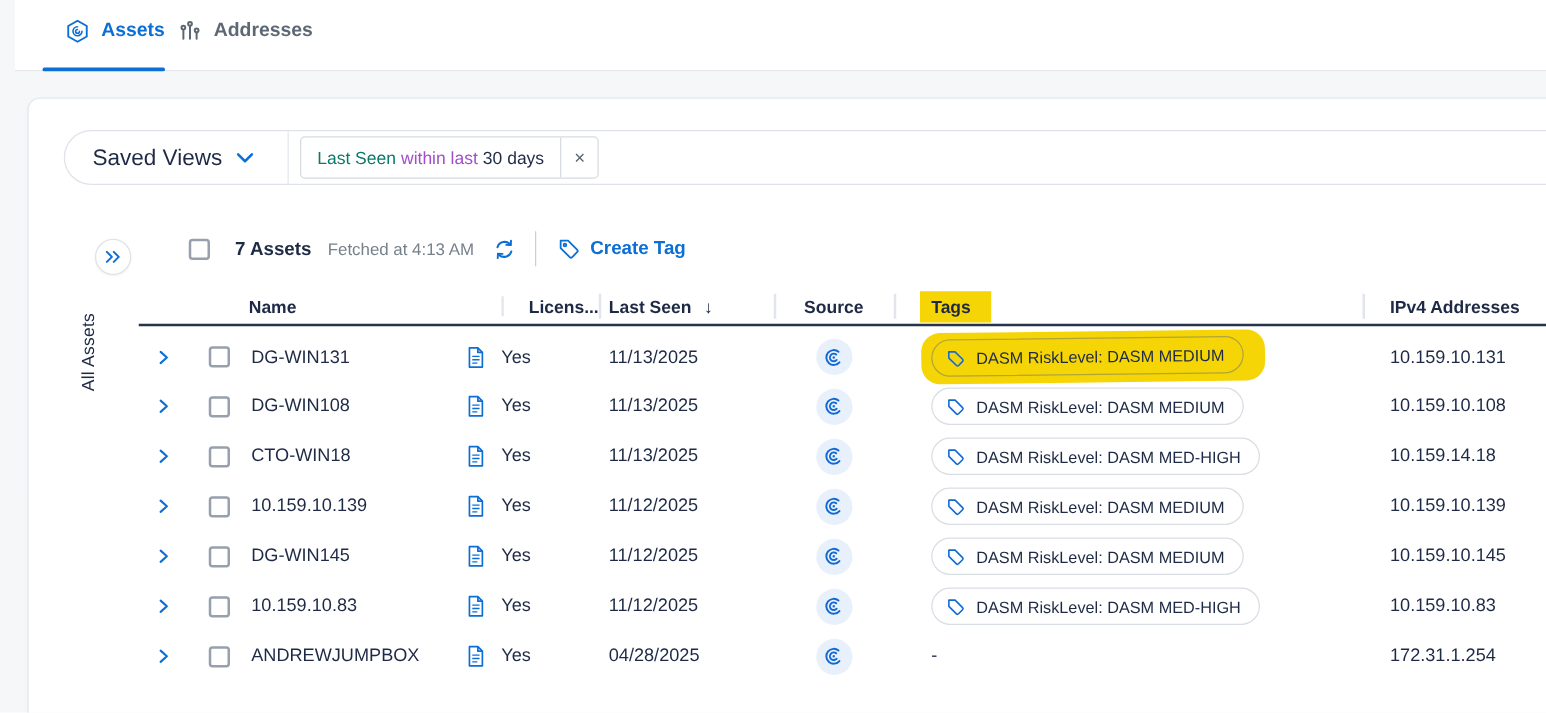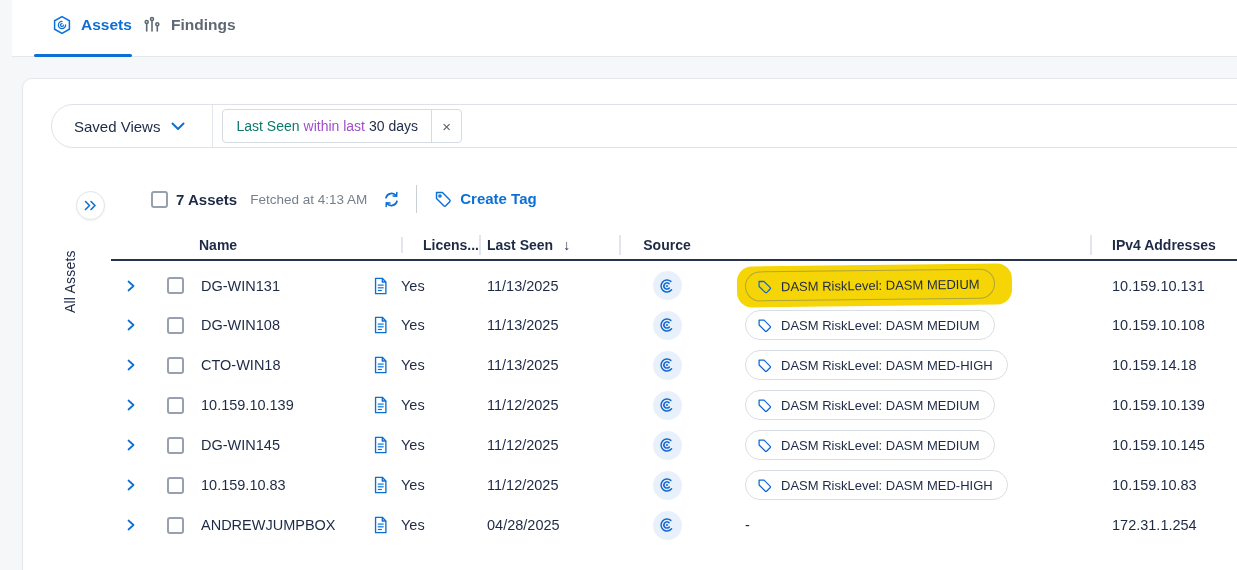--- a/index.html
+++ b/index.html
@@ -36,38 +36,38 @@
     background:#fff;border:1px solid var(--border);border-radius:10px;
     box-shadow:0 1px 2px rgba(30,42,69,.04);
   }
 
   
   .filterbar{
     position:absolute;left:28px;top:25px;right:-4px;height:44px;
     border:1px solid #DFE3E9;border-radius:22px 0 0 22px;
     display:flex;align-items:center;background:#fff;
   }
-  .saved-views{display:flex;align-items:center;gap:11px;padding:0 27px 0 22px;cursor:pointer;font-size:15px;color:var(--navy);}
+  .saved-views{display:flex;align-items:center;gap:11px;padding:0 27px 0 22px;cursor:pointer;font-size:18px;color:var(--navy);}
   .fb-divider{width:1px;align-self:stretch;background:#E3E7EC;}
   .chip{margin-left:9px;height:34px;display:flex;align-items:stretch;border:1px solid var(--border2);border-radius:4px;background:#fff;cursor:pointer;}
   .chip-text{display:flex;align-items:center;gap:4px;padding:0 13px;font-size:14px;white-space:nowrap;}
   .chip-field{color:var(--chip-field-teal);}
   .chip-op{color:var(--chip-operator-purple);}
   .chip-val{color:var(--navy);}
   .chip-x{width:30px;border-left:1px solid var(--border2);display:flex;align-items:center;justify-content:center;color:#5B6571;font-size:15px;cursor:pointer;}
 
   
   .expand-btn{
     position:absolute;left:53px;top:112px;width:29px;height:29px;border-radius:50%;
     border:1px solid #E0E4EA;background:#fff;display:flex;align-items:center;justify-content:center;
     cursor:pointer;box-shadow:0 1px 2px rgba(30,42,69,.06);color:var(--accent);
   }
   .toolbar{position:absolute;left:128px;top:104px;height:32px;display:flex;align-items:center;}
   .cbx{width:17px;height:17px;border:2px solid #97A0AC;border-radius:3px;background:#fff;cursor:pointer;flex:none;}
-  .tb-count{margin-left:8px;font-size:15px;font-weight:bold;color:var(--navy);}
+  .tb-count{margin-left:20px;font-size:15px;font-weight:bold;color:var(--navy);}
   .tb-fetched{margin-left:13px;font-size:13.5px;color:#76808C;}
   .tb-refresh{margin-left:15px;color:var(--accent);cursor:pointer;}
   .tb-divider{margin-left:15px;width:1px;height:28px;background:#C9CFD7;}
   .create-tag{margin-left:17px;display:flex;align-items:flex-start;gap:8px;color:var(--accent);font-size:15px;font-weight:bold;cursor:pointer;}
 
   
   .rail-label{
     position:absolute;left:38px;top:148px;height:86px;width:18px;
     writing-mode:vertical-rl;transform:rotate(180deg);
     font-size:14px;color:var(--navy);letter-spacing:.2px;display:flex;align-items:center;
@@ -131,21 +131,21 @@
     <span>
       <svg width="20" height="20" viewBox="0 0 20 20" fill="none" stroke="currentColor" stroke-width="1.6" stroke-linecap="round">
         <circle cx="4.7" cy="7" r="1.5"></circle>
           <line x1="4.7" y1="9.4" x2="4.7" y2="16"></line>
         <circle cx="10" cy="4" r="1.5"></circle>
           <line x1="10" y1="6.4" x2="10" y2="16"></line>
         <circle cx="15.3" cy="9.2" r="1.5"></circle>
           <line x1="15.3" y1="11.6" x2="15.3" y2="16"></line>
       </svg>
     </span>
-    <span>Findings</span>
+    <span>Addresses</span>
   </div>
   <div class="tab-underline"></div>
 </div>
 
 <div class="card">
 
   <div class="filterbar">
     <div class="saved-views">
       <span>Saved Views</span>
       <span style="color:var(--accent)">
@@ -206,20 +206,23 @@
 
   <div class="table">
     <div class="trow thead">
       <div class="th th-name">Name</div>
       <div class="th th-license divl">Licens...</div>
       <div class="th th-lastseen divl">
         <span>Last Seen</span>
         <span class="sort-arrow">↓</span>
       </div>
       <div class="th th-source divl">Source</div>
+      <div class="th th-tags divl">
+        <span class="hl-th">Tags</span>
+      </div>
       <div class="th th-ipv4 divl">IPv4 Addresses</div>
     </div>
 
     <div class="tbody">
 
       <div class="trow row">
         <div class="cell-chevron">
             <svg width="12" height="12" viewBox="0 0 12 12" fill="none" stroke="currentColor" stroke-width="1.7" stroke-linecap="round" stroke-linejoin="round">
               <polyline points="3.5,1.5 8.5,6 3.5,10.5"></polyline>
             </svg>

